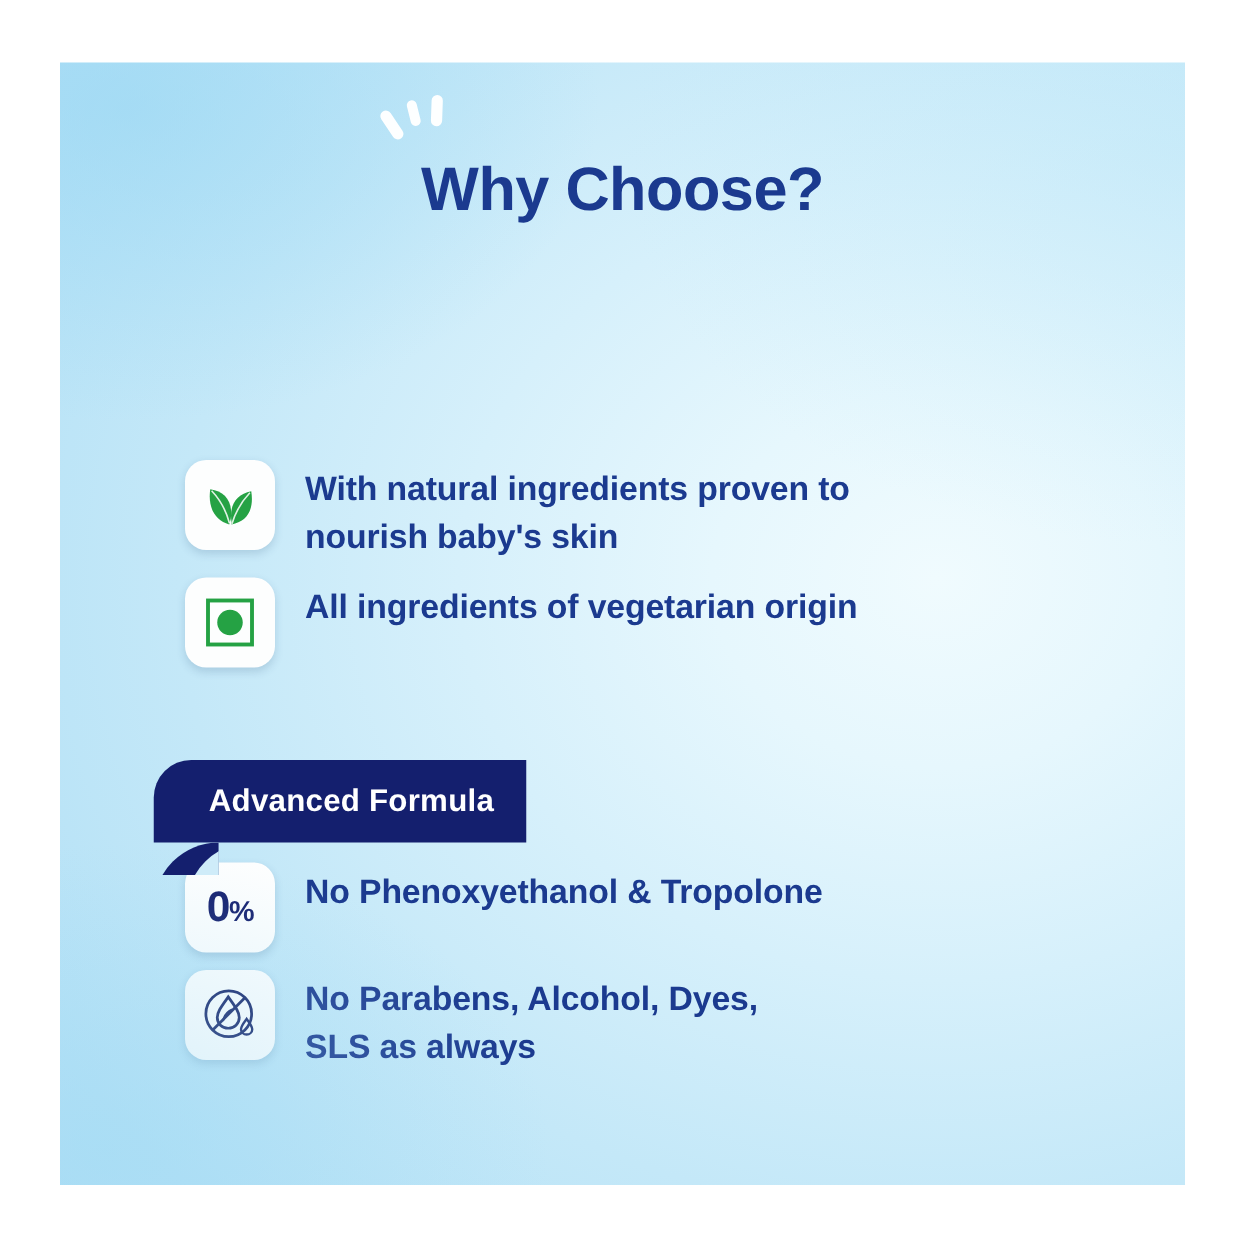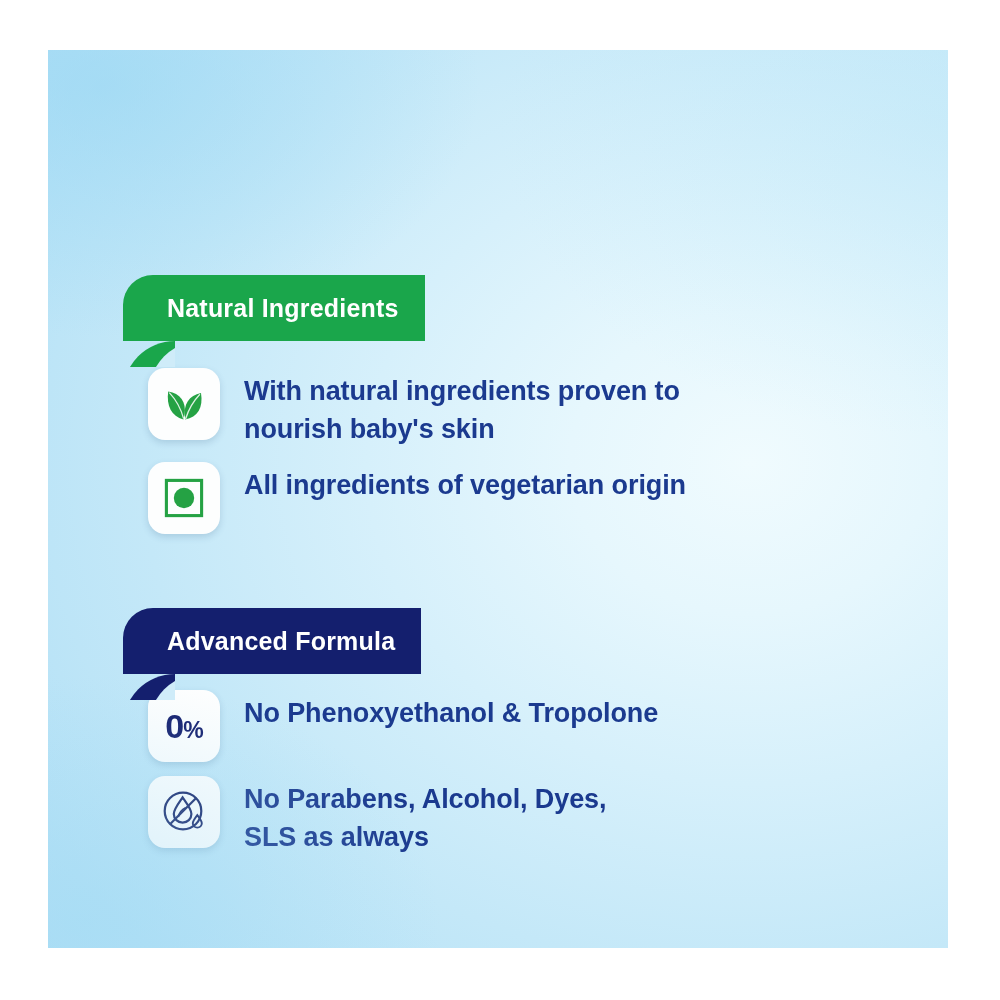--- a/index.html
+++ b/index.html
@@ -181,27 +181,29 @@
   }
   .zero-pct .big { font-size: 34px; }
   .zero-pct .sml { font-size: 23px; }
 </style>
 </head>
 <body>
 
 <div id="stage">
   <div id="panel">
 
-
-    <div class="section" id="section-natural">
-      <div class="banner banner-green">
-        <span>Natural Ingredients</span>
-        <span class="banner-tail tail-green"></span>
-      </div>
-    </div>
+    <div id="headline-wrap">
+      <div id="headline">
+        <span class="sparkle s1"></span>
+        <span class="sparkle s2"></span>
+        <span class="sparkle s3"></span>
+        <span>Why Choose?</span>
+      </div>
+    </div>
+
 
     <div class="rows" id="rows-natural">
 
       <div class="feature-row">
         <div class="icon-card">
           <svg width="44" height="44" viewBox="0 0 44 44">
 
             <path d="M21.4 37.5 C9.5 34.2 4.2 23.6 6.2 9.4 C18.2 11.0 24.5 19.6 22.6 33.0 Z" fill="#25a244"></path>
             <path d="M7.3 10.6 C13.9 17.6 18.9 26.4 21.6 36.6" stroke="#ffffff" stroke-width="1.3" fill="none" opacity=".85"></path>
 

